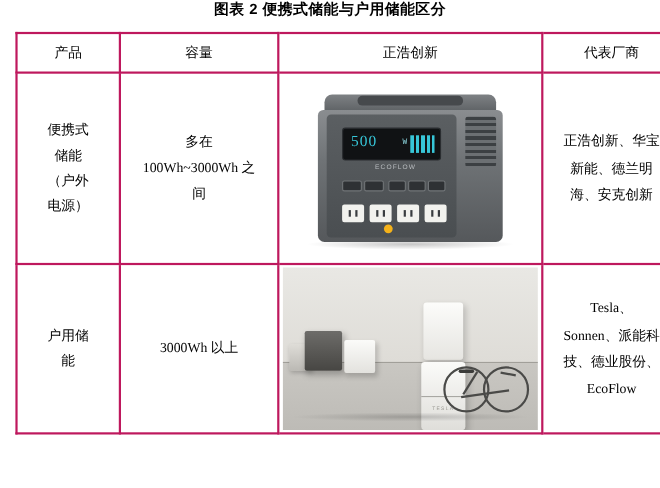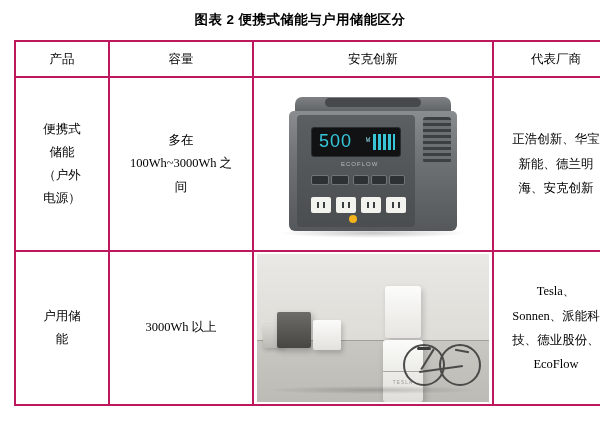--- a/index.html
+++ b/index.html
@@ -19,21 +19,20 @@
     width: 600px;
     height: 444px;
     box-sizing: border-box;
     padding: 0 14px;
   }
   .figure-title {
     text-align: center;
     font-size: 13.5px;
     font-weight: bold;
     letter-spacing: 0.4px;
-    margin-top: 11px;
     margin-bottom: 11px;
     font-family: "Liberation Sans", "DejaVu Sans", sans-serif;
   }
   table.main-table {
     width: 572px;
     border-collapse: collapse;
     table-layout: fixed;
   }
   table.main-table th,
   table.main-table td {
@@ -147,22 +146,22 @@
     width: 88px;
     height: 28px;
     background: #101214;
     border-radius: 3px;
     border: 1px solid #2a2d30;
   }
   .ps-screen-num {
     position: absolute;
     left: 7px;
     top: 4px;
-    font-family: Liberation Sans, sans-serif;
-    font-size: 18px;
+    font-family: Liberation Serif, serif;
+    font-size: 14px;
     color: #37c6d8;
     letter-spacing: 1px;
     line-height: 18px;
   }
   .ps-screen-unit {
     position: absolute;
     left: 54px;
     top: 8px;
     font-family: "DejaVu Sans Mono", monospace;
     font-size: 7px;
@@ -402,21 +401,21 @@
 
 <div class="page">
 
   <div class="figure-title">图表 2  便携式储能与户用储能区分</div>
 
   <table class="main-table">
     <thead>
       <tr>
         <th class="col-product">产品</th>
         <th class="col-capacity">容量</th>
-        <th class="col-form">安克创新</th>
+        <th class="col-form">正浩创新</th>
         <th class="col-vendor">代表厂商</th>
       </tr>
     </thead>
     <tbody>
 
       <tr class="row-portable">
         <td>
           <div class="cell-lines">
             <div>便携式</div>
             <div>储能</div>

